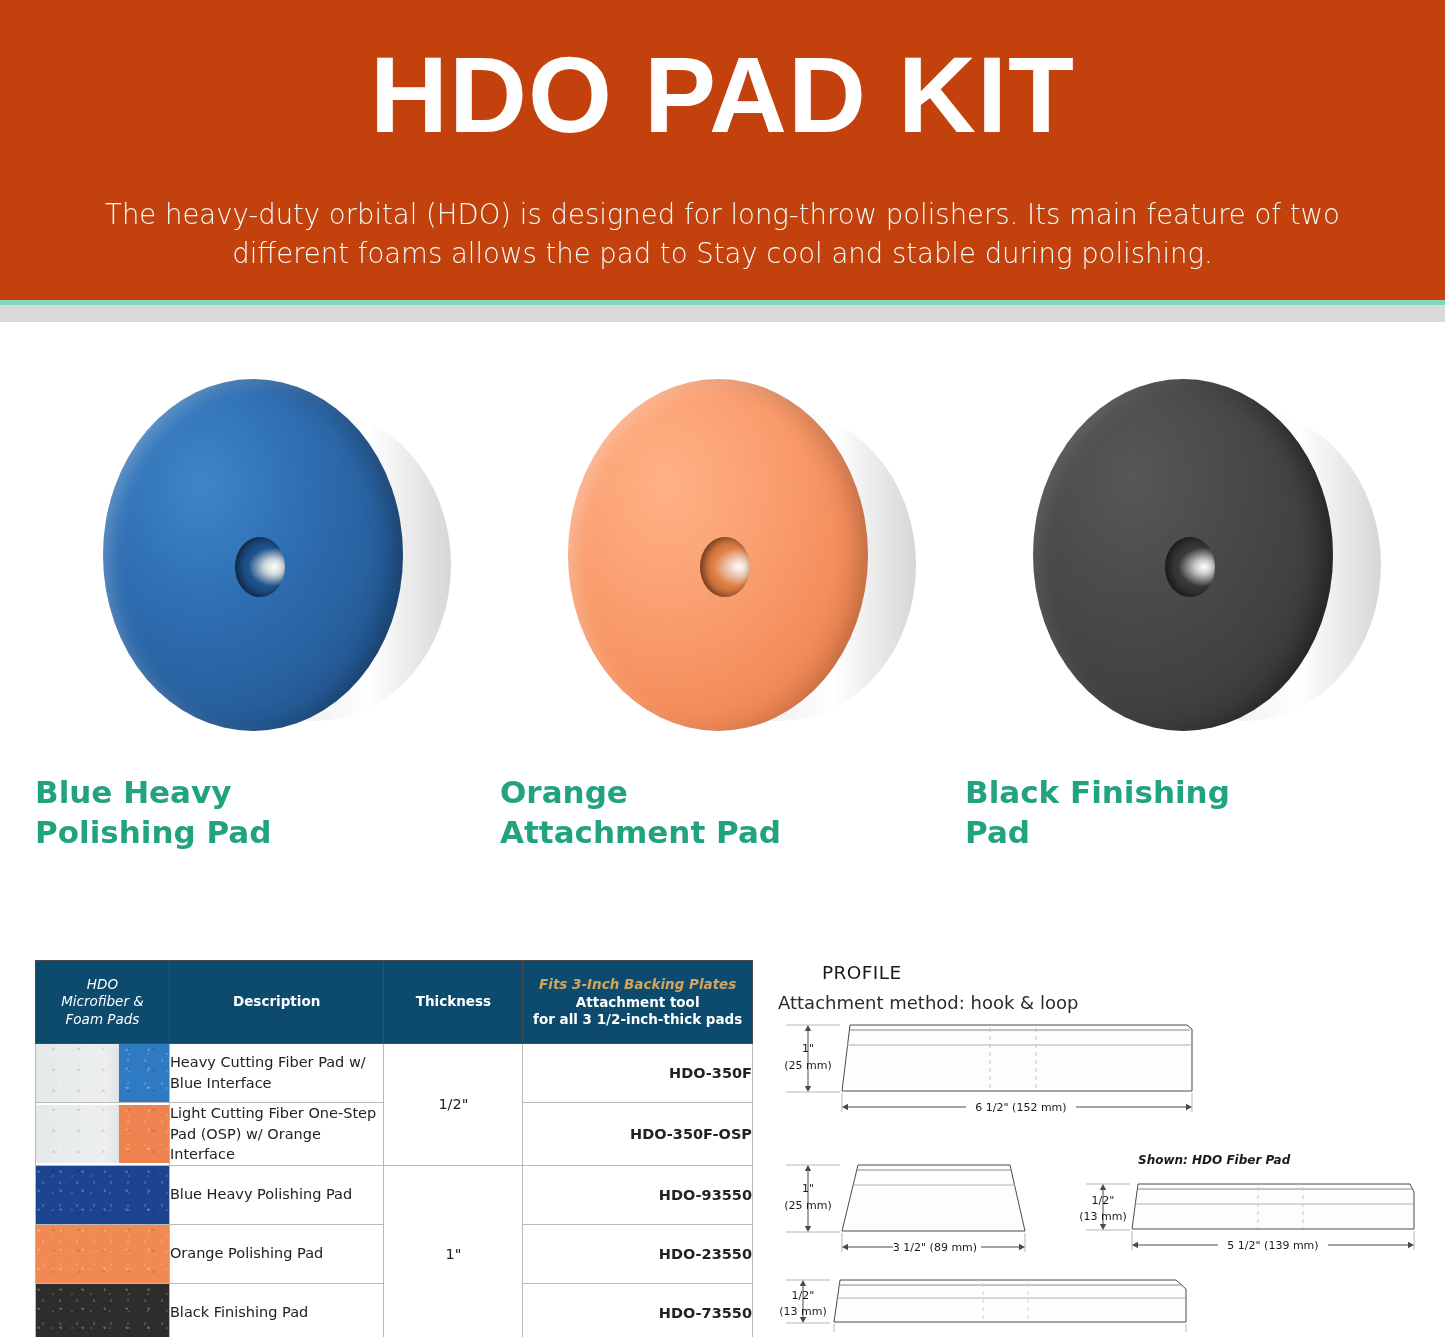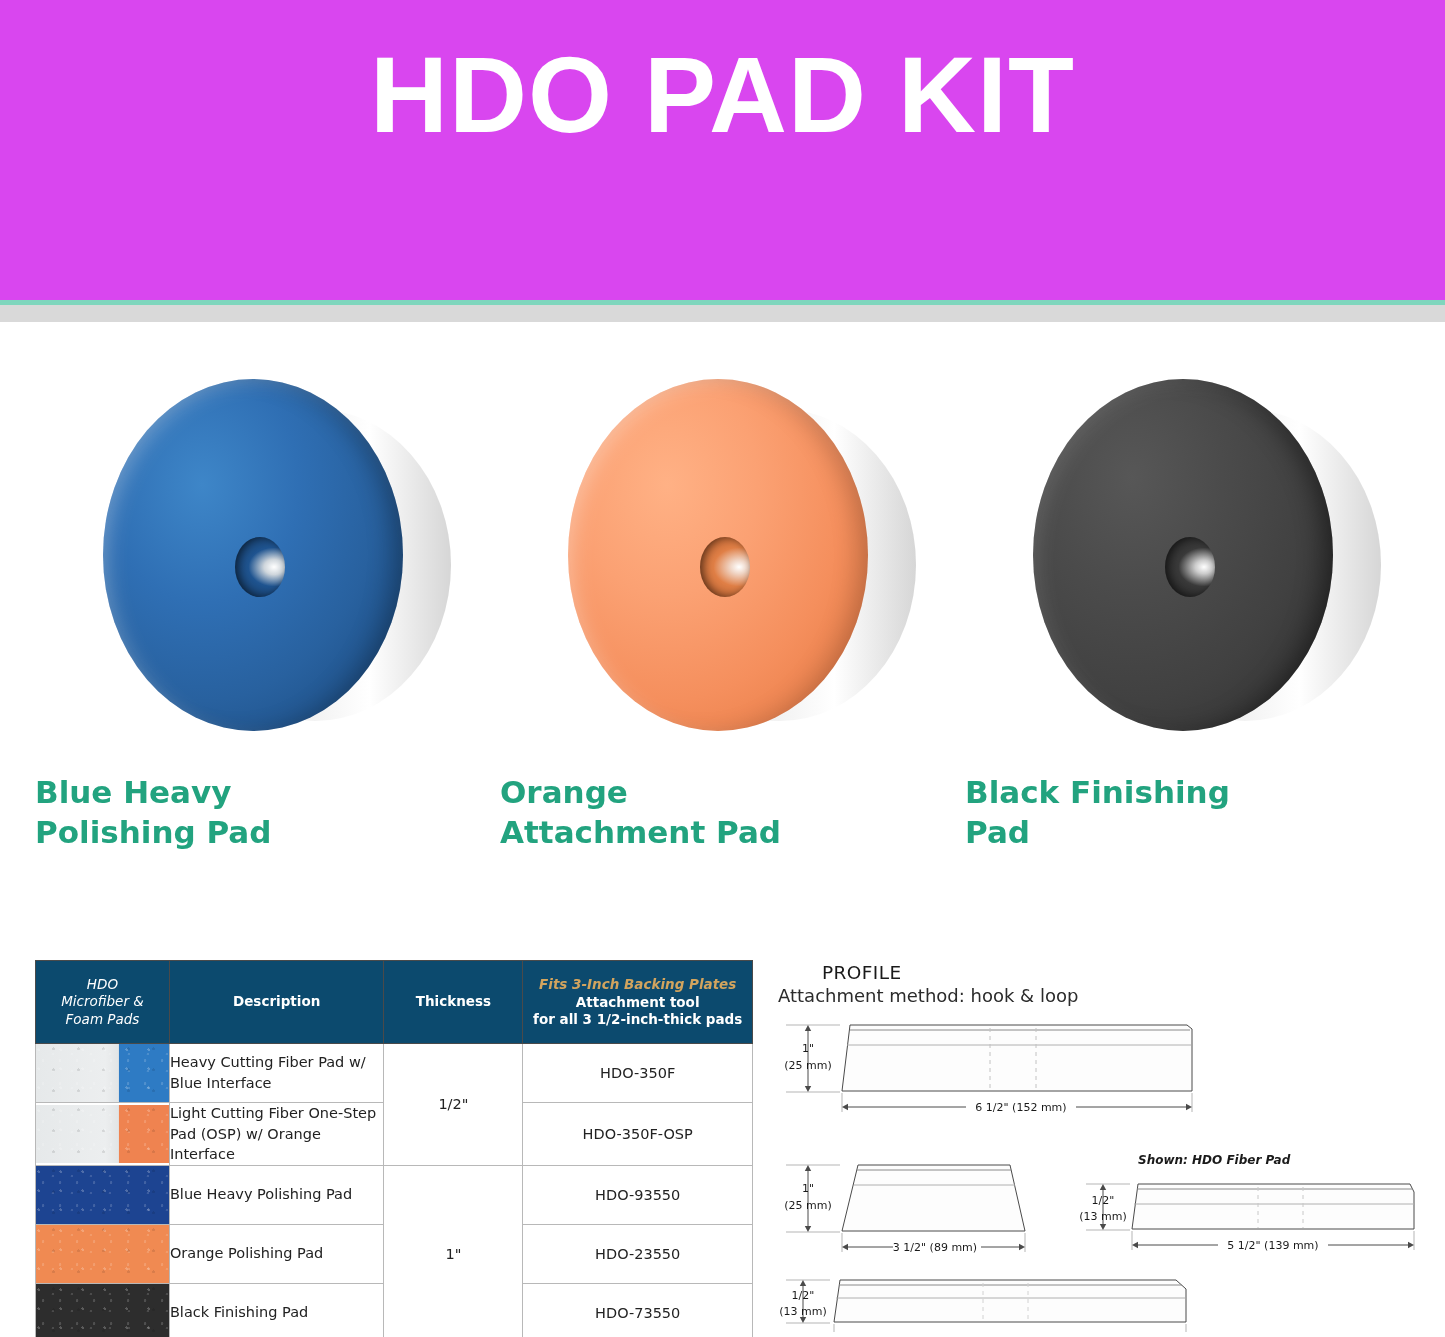--- a/index.html
+++ b/index.html
@@ -7,21 +7,21 @@
     width:1445px;height:1337px;
     background:#ffffff;
     font-family:"Liberation Sans", sans-serif;
     overflow:hidden;
     position:relative;
   }
 
   
   .header{
     position:absolute;left:0;top:0;width:1445px;height:305px;
-    background:#d946ef;
+    background:#c2410c;
     box-sizing:border-box;
   }
   .header-title{
     position:absolute;left:0;top:38px;width:1445px;
     text-align:center;
     color:#ffffff;
     font-size:108px;
     font-weight:bold;
     letter-spacing:1px;
     line-height:1.05;
@@ -153,21 +153,21 @@
     line-height:1.3;
   }
   .spec-table tbody td{
     height:58px;
     font-size:14.5px;
     color:#222222;
     font-family:"DejaVu Sans", sans-serif;
   }
   .cell-desc{padding:6px 0 6px 18px;line-height:1.42;}
   .cell-thick{text-align:center;font-size:16px;}
-  .cell-tool{text-align:center;font-size:15px;}
+  .cell-tool{text-align:right;font-size:15px;font-weight:bold;}
   .cell-swatch{padding:0;height:58px;}
 
   .sw{
     width:100%;height:58px;display:block;position:relative;overflow:hidden;
   }
   .sw-fiber{
     background:linear-gradient(90deg,#e6e9ea 0%,#eceeef 52%,#e2e5e6 62%,#2e7bc4 62.5%,#2e7bc4 100%);
   }
   .sw-fiber-o{
     background:linear-gradient(90deg,#e6e9ea 0%,#eceeef 52%,#e2e5e6 62%,#ef8350 62.5%,#ef8350 100%);
@@ -188,32 +188,33 @@
   
   .profile{
     position:absolute;left:778px;top:962px;width:660px;height:370px;
   }
   .profile-title{
     font-size:18.5px;font-weight:normal;color:#1a1a1a;letter-spacing:.4px;
     font-family:"DejaVu Sans", sans-serif;
     margin-left:44px;
   }
   .profile-sub{
-    font-size:18px;color:#2b2b2b;margin-top:2px;
+    font-size:18px;color:#2b2b2b;margin-top:9px;
     font-family:"DejaVu Sans", sans-serif;
   }
   .profile svg{position:absolute;left:0;top:50px;}
   .dtxt{font-family:"DejaVu Sans", sans-serif;font-size:11px;fill:#1a1a1a;}
   .dtxt-i{font-family:"DejaVu Sans", sans-serif;font-size:12px;fill:#1a1a1a;font-style:italic;font-weight:bold;}
 </style>
 </head>
 <body>
 
 <div class="header">
   <div class="header-title">HDO PAD KIT</div>
+  <div class="header-sub">The heavy-duty orbital (HDO) is designed for long-throw polishers. Its main feature of two different foams allows the pad to Stay cool and stable during polishing.</div>
 </div>
 <div class="header-underline"></div>
 <div class="header-gray"></div>
 
 <div class="products">
 
   <div class="product p0">
     <div class="pad-wrap">
       <div class="pad-back"></div>
       <div class="pad-face blue">

